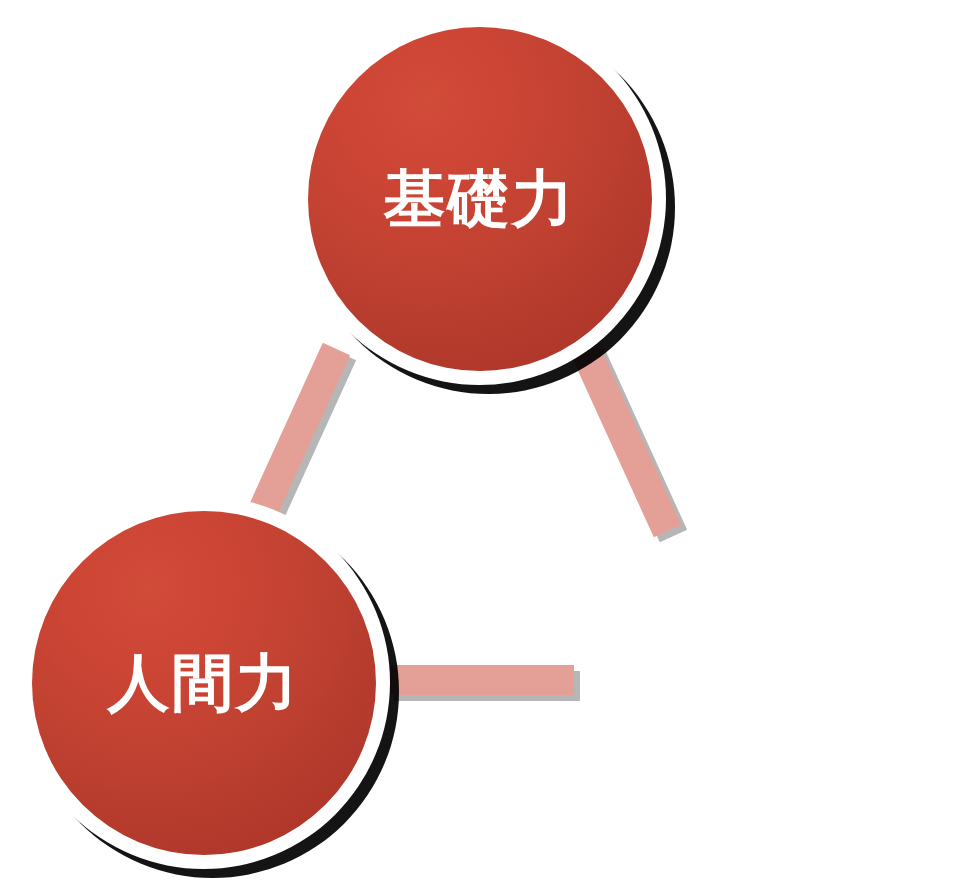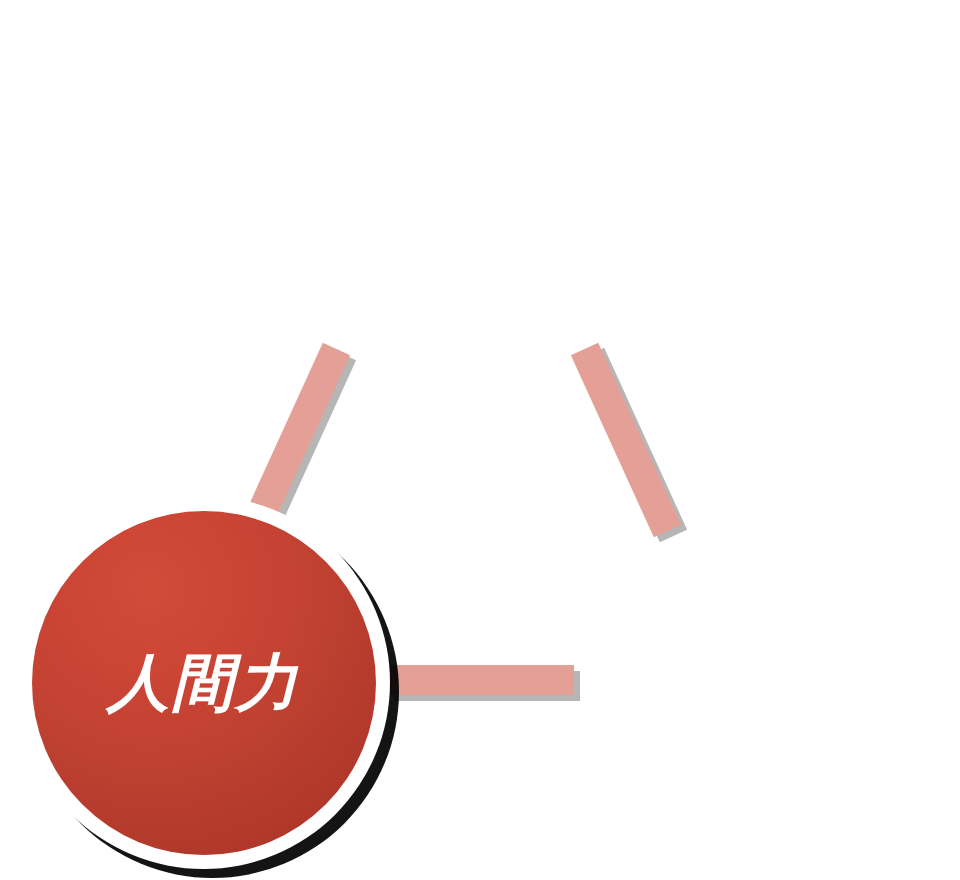--- a/index.html
+++ b/index.html
@@ -131,41 +131,46 @@
     font-size: 62px;
     font-weight: bold;
     letter-spacing: 2px;
     line-height: 1;
     white-space: nowrap;
     text-align: center;
     font-family: "DejaVu Sans", "Liberation Sans", sans-serif;
   }
 
   #node-top      { left: 293px; top: 12px;  }
-  #node-bottom-left  { left: 17px;  top: 496px; font-style: italic; }
+  #node-bottom-left  { left: 17px;  top: 496px; }
   #node-bottom-right { left: 571px; top: 496px; }
 </style>
 </head>
 <body>
 
 <div id="diagram">
 
   <div class="connector-layer">
 
     <div class="connector-shadow" id="conn-top-left-shadow"></div>
     <div class="connector" id="conn-top-left"></div>
 
     <div class="connector-shadow" id="conn-top-right-shadow"></div>
     <div class="connector" id="conn-top-right"></div>
 
     <div class="connector-shadow" id="conn-bottom-shadow"></div>
     <div class="connector" id="conn-bottom"></div>
 
   </div>
 
+  <div class="node" id="node-top">
+    <div class="node-inner">
+      <span class="node-label">基礎力</span>
+    </div>
+  </div>
 
   <div class="node" id="node-bottom-left">
     <div class="node-inner">
       <span class="node-label">人間力</span>
     </div>
   </div>
 
 
 </div>
 

